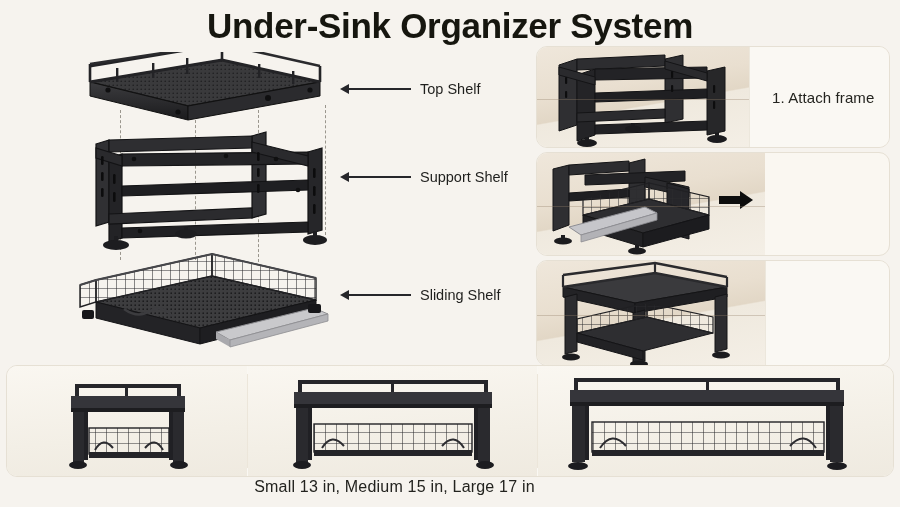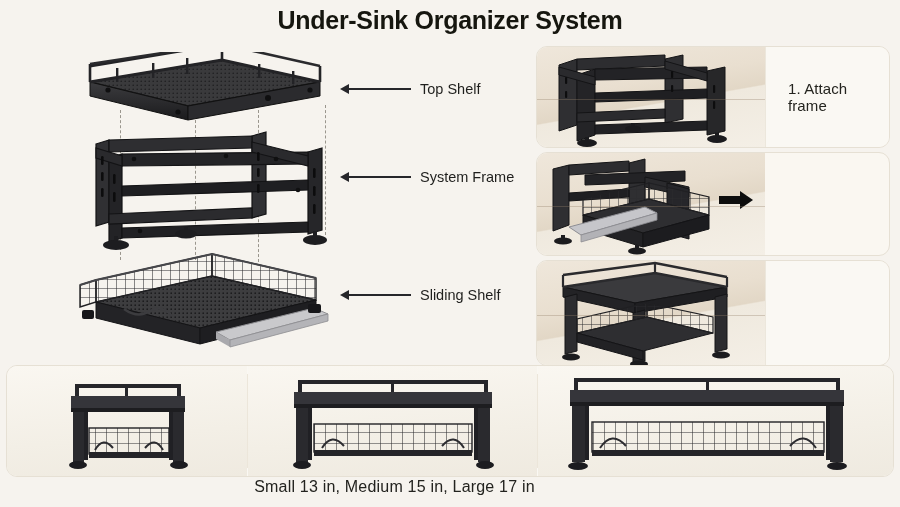--- a/index.html
+++ b/index.html
@@ -9,21 +9,21 @@
     font-family:"Liberation Sans", sans-serif;
     color:#1d1d1b;
     position:relative;
   }
   .stage{position:absolute;inset:0;}
 
   
   .title{
     position:absolute;left:0;top:6px;width:900px;
     text-align:center;
-    font-size:25px;font-weight:bold;letter-spacing:-0.3px;
+    font-size:35px;font-weight:bold;letter-spacing:-0.3px;
     color:#16160f;
   }
 
   
   .panel{
     position:absolute;
     border:1px solid #e6e0d4;
     border-radius:11px;
     background:#faf7f1;
     overflow:hidden;
@@ -226,21 +226,21 @@
 
     <div class="callout" style="left:340px;top:80px;">
       <span class="head"></span>
       <span class="line" style="width:62px;"></span>
       <span class="txt">Top Shelf</span>
     </div>
 
     <div class="callout" style="left:340px;top:168px;">
       <span class="head"></span>
       <span class="line" style="width:62px;"></span>
-      <span class="txt">System Frame</span>
+      <span class="txt">Support Shelf</span>
     </div>
 
     <div class="callout" style="left:340px;top:286px;">
       <span class="head"></span>
       <span class="line" style="width:62px;"></span>
       <span class="txt">Sliding Shelf</span>
     </div>
   </div>
 
   <div class="panel" style="left:536px;top:46px;width:352px;height:100px;">
@@ -270,21 +270,21 @@
         <g fill="#0d0d0e">
           <rect x="28" y="30" width="2.2" height="7" rx="1"></rect>
             <rect x="28" y="44" width="2.2" height="7" rx="1"></rect>
           <rect x="134" y="24" width="2.2" height="7" rx="1"></rect>
             <rect x="134" y="38" width="2.2" height="7" rx="1"></rect>
           <rect x="176" y="38" width="2.2" height="8" rx="1"></rect>
             <rect x="176" y="54" width="2.2" height="8" rx="1"></rect>
         </g>
       </svg>
     </div>
-    <div class="textcard" style="left:228px;">
+    <div class="textcard" style="left:212px;">
       <span class="steplabel">1. Attach frame</span>
     </div>
   </div>
 
   <div class="panel" style="left:536px;top:152px;width:352px;height:102px;">
     <div class="photo" style="width:228px;">
       <svg width="228" height="102" viewBox="0 0 228 102" style="position:absolute;left:0;top:0;">
         <defs>
           <pattern id="wire2" width="9" height="9" patternUnits="userSpaceOnUse">
             <rect width="9" height="9" fill="none"></rect>

